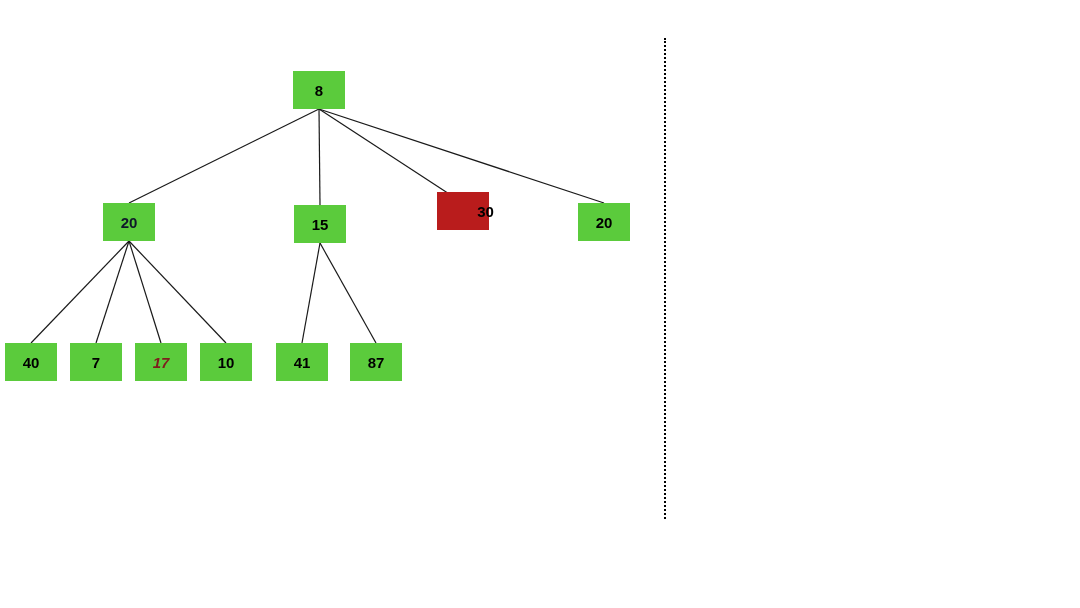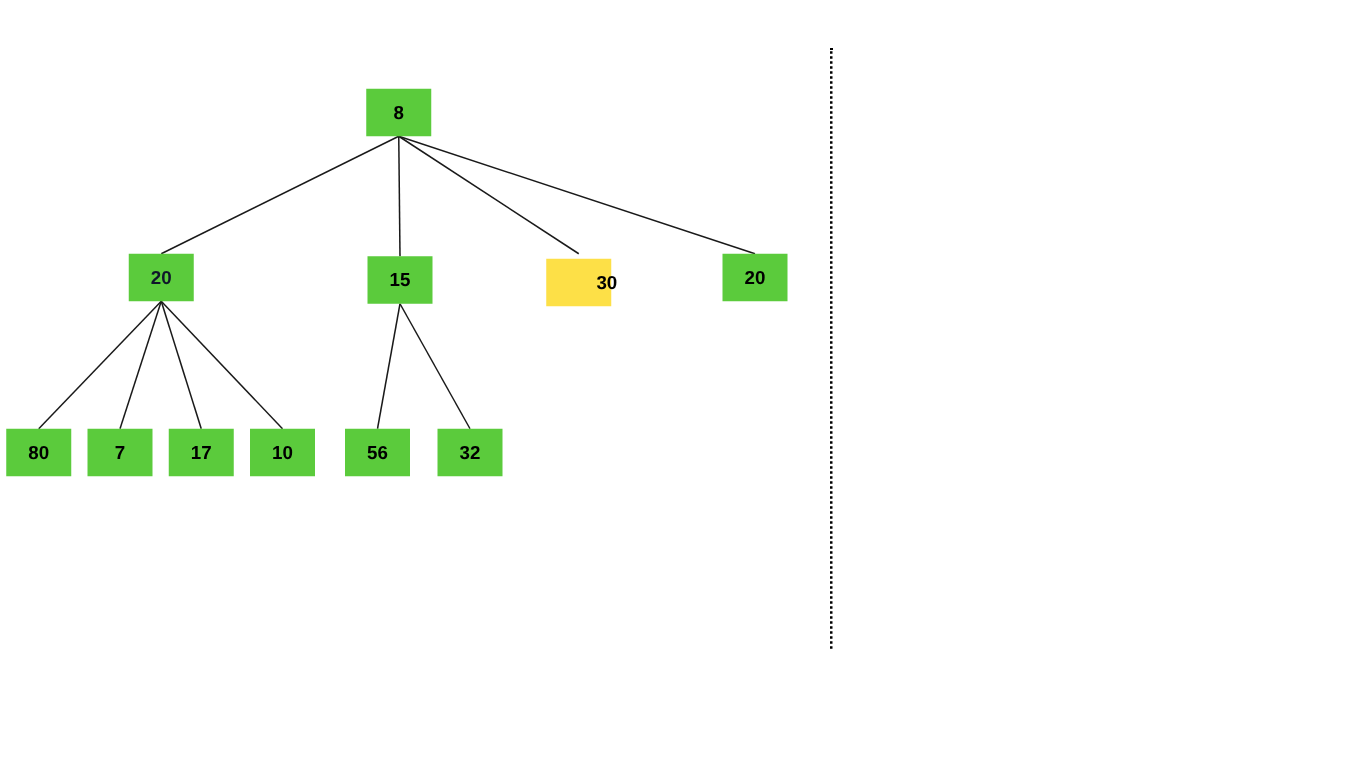--- a/index.html
+++ b/index.html
@@ -54,23 +54,23 @@
       <line x1="129" y1="241" x2="96" y2="343" stroke="#1a1a1a" stroke-width="1.2"></line>
       <line x1="129" y1="241" x2="161" y2="343" stroke="#1a1a1a" stroke-width="1.2"></line>
       <line x1="129" y1="241" x2="226" y2="343" stroke="#1a1a1a" stroke-width="1.2"></line>
       <line x1="320" y1="243" x2="302" y2="343" stroke="#1a1a1a" stroke-width="1.2"></line>
       <line x1="320" y1="243" x2="376" y2="343" stroke="#1a1a1a" stroke-width="1.2"></line>
     </svg>
   <div id="nodes-layer">
       <div class="node" style="left: 293px; top: 71px; background: rgb(91, 203, 60); color: rgb(0, 0, 0);">8</div>
       <div class="node" style="left: 103px; top: 203px; background: rgb(91, 203, 60); color: #0f172a;">20</div>
       <div class="node" style="left: 294px; top: 205px; background: rgb(91, 203, 60); color: rgb(0, 0, 0);">15</div>
-      <div class="node" style="left: 437px; top: 207px; background: #fde047; color: rgb(0, 0, 0); padding-left: 45px;">30</div>
+      <div class="node" style="left: 437px; top: 192px; background: #b91c1c; color: rgb(0, 0, 0); padding-left: 45px;">30</div>
       <div class="node" style="left: 578px; top: 203px; background: rgb(91, 203, 60); color: rgb(0, 0, 0);">20</div>
-      <div class="node" style="left: 5px; top: 343px; background: rgb(91, 203, 60); color: rgb(0, 0, 0);">80</div>
+      <div class="node" style="left: 5px; top: 343px; background: rgb(91, 203, 60); color: rgb(0, 0, 0);">40</div>
       <div class="node" style="left: 70px; top: 343px; background: rgb(91, 203, 60); color: rgb(0, 0, 0);">7</div>
-      <div class="node" style="left: 135px; top: 343px; background: rgb(91, 203, 60); color: #000000;">17</div>
+      <div class="node" style="left: 135px; top: 343px; background: rgb(91, 203, 60); color: #7f1d1d; font-style: italic;">17</div>
       <div class="node" style="left: 200px; top: 343px; background: rgb(91, 203, 60); color: rgb(0, 0, 0);">10</div>
-      <div class="node" style="left: 276px; top: 343px; background: rgb(91, 203, 60); color: rgb(0, 0, 0);">56</div>
-      <div class="node" style="left: 350px; top: 343px; background: rgb(91, 203, 60); color: rgb(0, 0, 0);">32</div>
+      <div class="node" style="left: 276px; top: 343px; background: rgb(91, 203, 60); color: rgb(0, 0, 0);">41</div>
+      <div class="node" style="left: 350px; top: 343px; background: rgb(91, 203, 60); color: rgb(0, 0, 0);">87</div>
     </div>
   <div id="divider" style="left: 664px; top: 38px; height: 481px; border-left-color: rgb(0, 0, 0);"></div>
 </div>
 
 </body></html>

